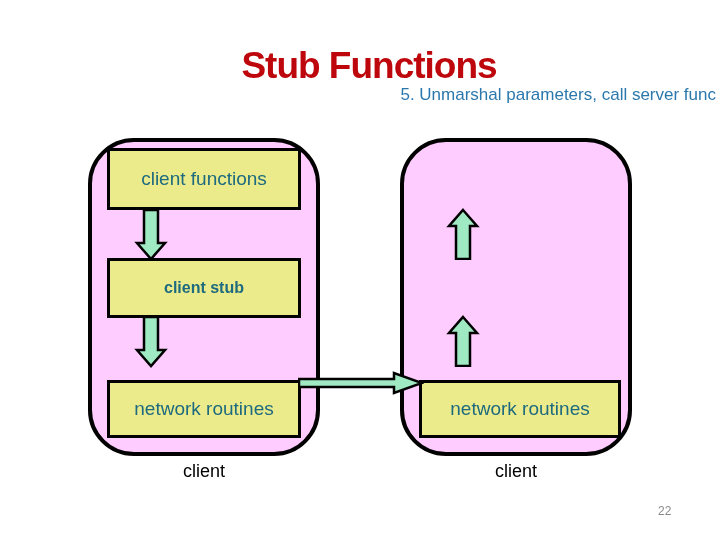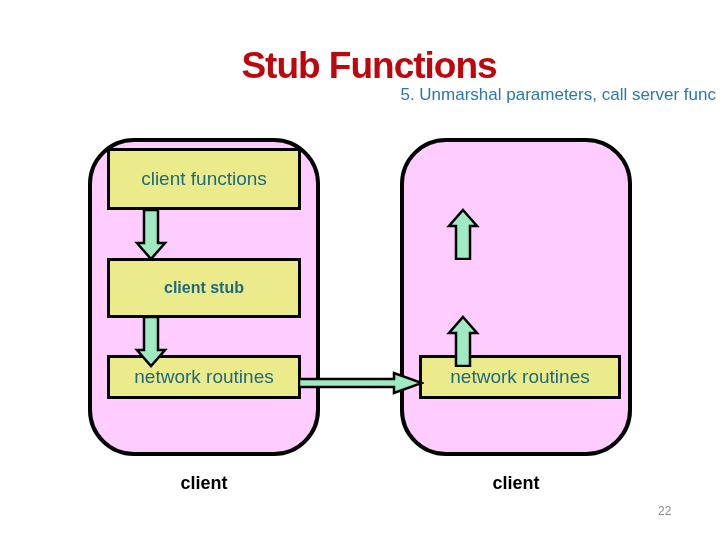--- a/index.html
+++ b/index.html
@@ -35,30 +35,30 @@
   .panel.server-side{left:400px}
   .box{
     position:absolute;left:15px;width:194px;
     background:var(--box-yellow);border:3px solid var(--outline-black);
     display:flex;flex-direction:column;align-items:center;justify-content:center;
     text-align:left;color:var(--box-text-teal);font-size:19px;line-height:1.15;
   }
   .box span{display:block}
   .box.b1{top:6px;height:62px}
   .box.b2{top:116px;height:60px;font-size:16px;font-weight:bold}
-  .box.b3{top:213px;height:44px}
+  .box.b3{top:238px;height:58px}
   .panel.server-side .box.b3{width:202px}
   .arrow{position:absolute}
   .arrow polygon{
     fill:var(--arrow-mint);
     stroke:var(--outline-black);stroke-width:2.5;stroke-linejoin:miter;
   }
   .caption{
     position:absolute;top:461px;width:232px;text-align:center;
-    font-size:18px;font-weight:bold;color:var(--outline-black);margin-top:12px;
+    font-size:18px;font-weight:normal;color:var(--outline-black);
   }
   .caption.client-side{left:88px}
   .caption.server-side{left:400px}
   .pageno{
     position:absolute;top:504px;left:658px;
     font-size:12px;color:var(--page-number-gray);
   }
 </style>
 </head>
 <body>

